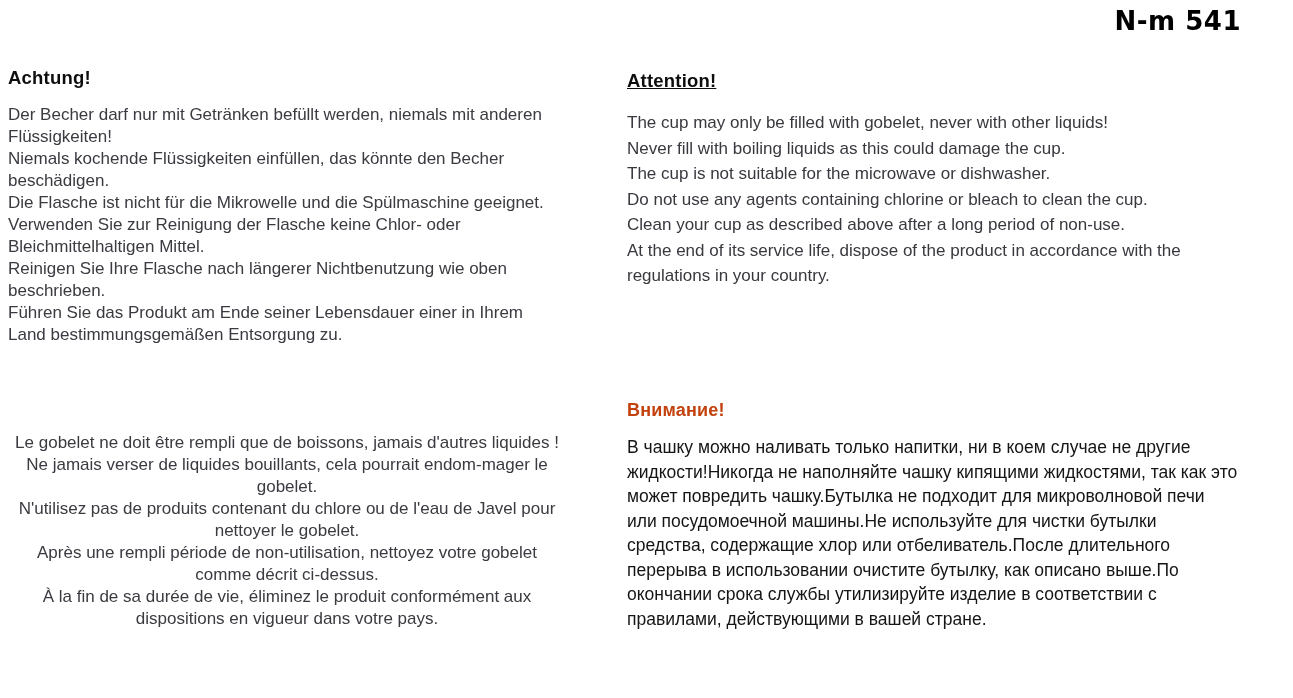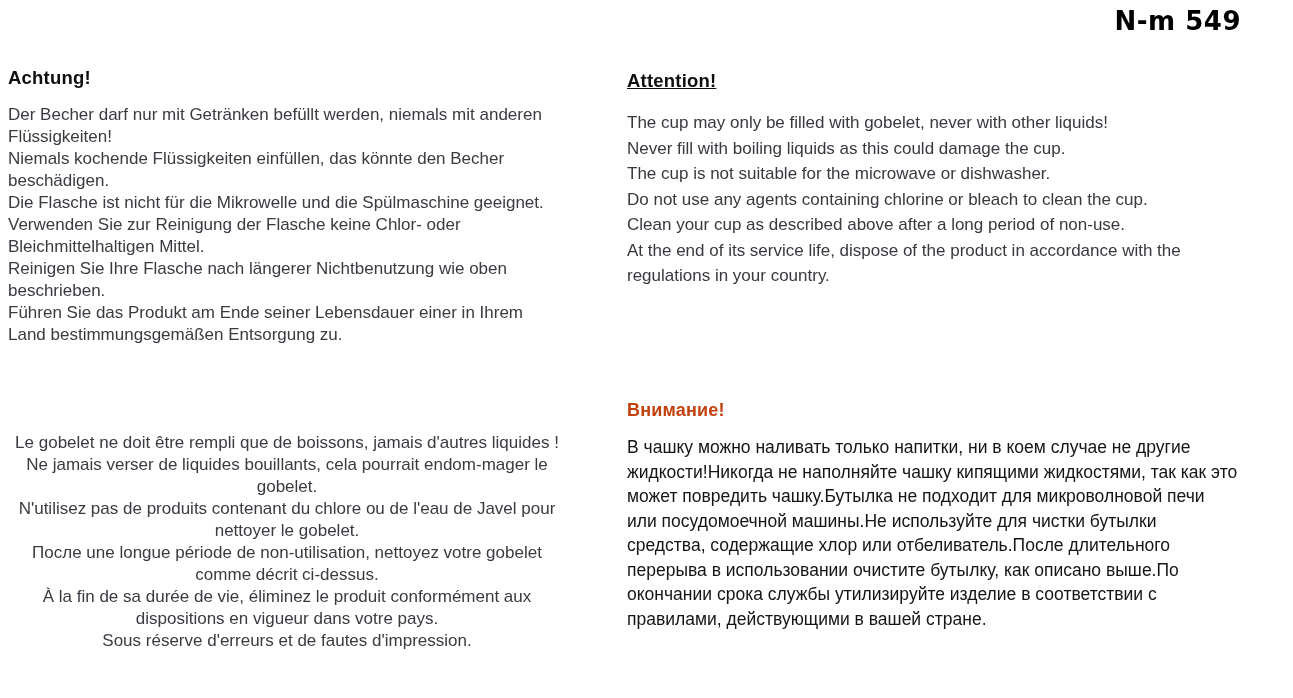--- a/index.html
+++ b/index.html
@@ -89,21 +89,21 @@
     font-size: 17.5px;
     line-height: 24.5px;
     color: #151515;
   }
 </style>
 </head>
 <body>
 
 <div class="page">
 
-  <div class="doc-code">N-m 549</div>
+  <div class="doc-code">N-m 541</div>
 
   <div class="section sec-german">
     <h2>Achtung!</h2>
     <p>Der Becher darf nur mit Getränken befüllt werden, niemals mit anderen Flüssigkeiten!</p>
     <p>Niemals kochende Flüssigkeiten einfüllen, das könnte den Becher beschädigen.</p>
     <p>Die Flasche ist nicht für die Mikrowelle und die Spülmaschine geeignet.</p>
     <p>Verwenden Sie zur Reinigung der Flasche keine Chlor- oder Bleichmittelhaltigen Mittel.</p>
     <p>Reinigen Sie Ihre Flasche nach längerer Nichtbenutzung wie oben beschrieben.</p>
     <p>Führen Sie das Produkt am Ende seiner Lebensdauer einer in Ihrem Land bestimmungsgemäßen Entsorgung zu.</p>
   </div>
@@ -115,23 +115,22 @@
     <p>The cup is not suitable for the microwave or dishwasher.</p>
     <p>Do not use any agents containing chlorine or bleach to clean the cup.</p>
     <p>Clean your cup as described above after a long period of non-use.</p>
     <p>At the end of its service life, dispose of the product in accordance with the regulations in your country.</p>
   </div>
 
   <div class="section sec-french">
     <p>Le gobelet ne doit être rempli que de boissons, jamais d'autres liquides !</p>
     <p>Ne jamais verser de liquides bouillants, cela pourrait endom-mager le gobelet.</p>
     <p>N'utilisez pas de produits contenant du chlore ou de l'eau de Javel pour nettoyer le gobelet.</p>
-    <p>После une longue période de non-utilisation, nettoyez votre gobelet comme décrit ci-dessus.</p>
+    <p>Après une rempli période de non-utilisation, nettoyez votre gobelet comme décrit ci-dessus.</p>
     <p>À la fin de sa durée de vie, éliminez le produit conformément aux dispositions en vigueur dans votre pays.</p>
-    <p>Sous réserve d'erreurs et de fautes d'impression.</p>
   </div>
 
   <div class="section sec-russian">
     <h2>Внимание!</h2>
     <p>В чашку можно наливать только напитки, ни в коем случае не другие жидкости!Никогда не наполняйте чашку кипящими жидкостями, так как это может повредить чашку.Бутылка не подходит для микроволновой печи или посудомоечной машины.Не используйте для чистки бутылки средства, содержащие хлор или отбеливатель.После длительного перерыва в использовании очистите бутылку, как описано выше.По окончании срока службы утилизируйте изделие в соответствии с правилами, действующими в вашей стране.</p>
   </div>
 
 </div>
 
 </body></html>

